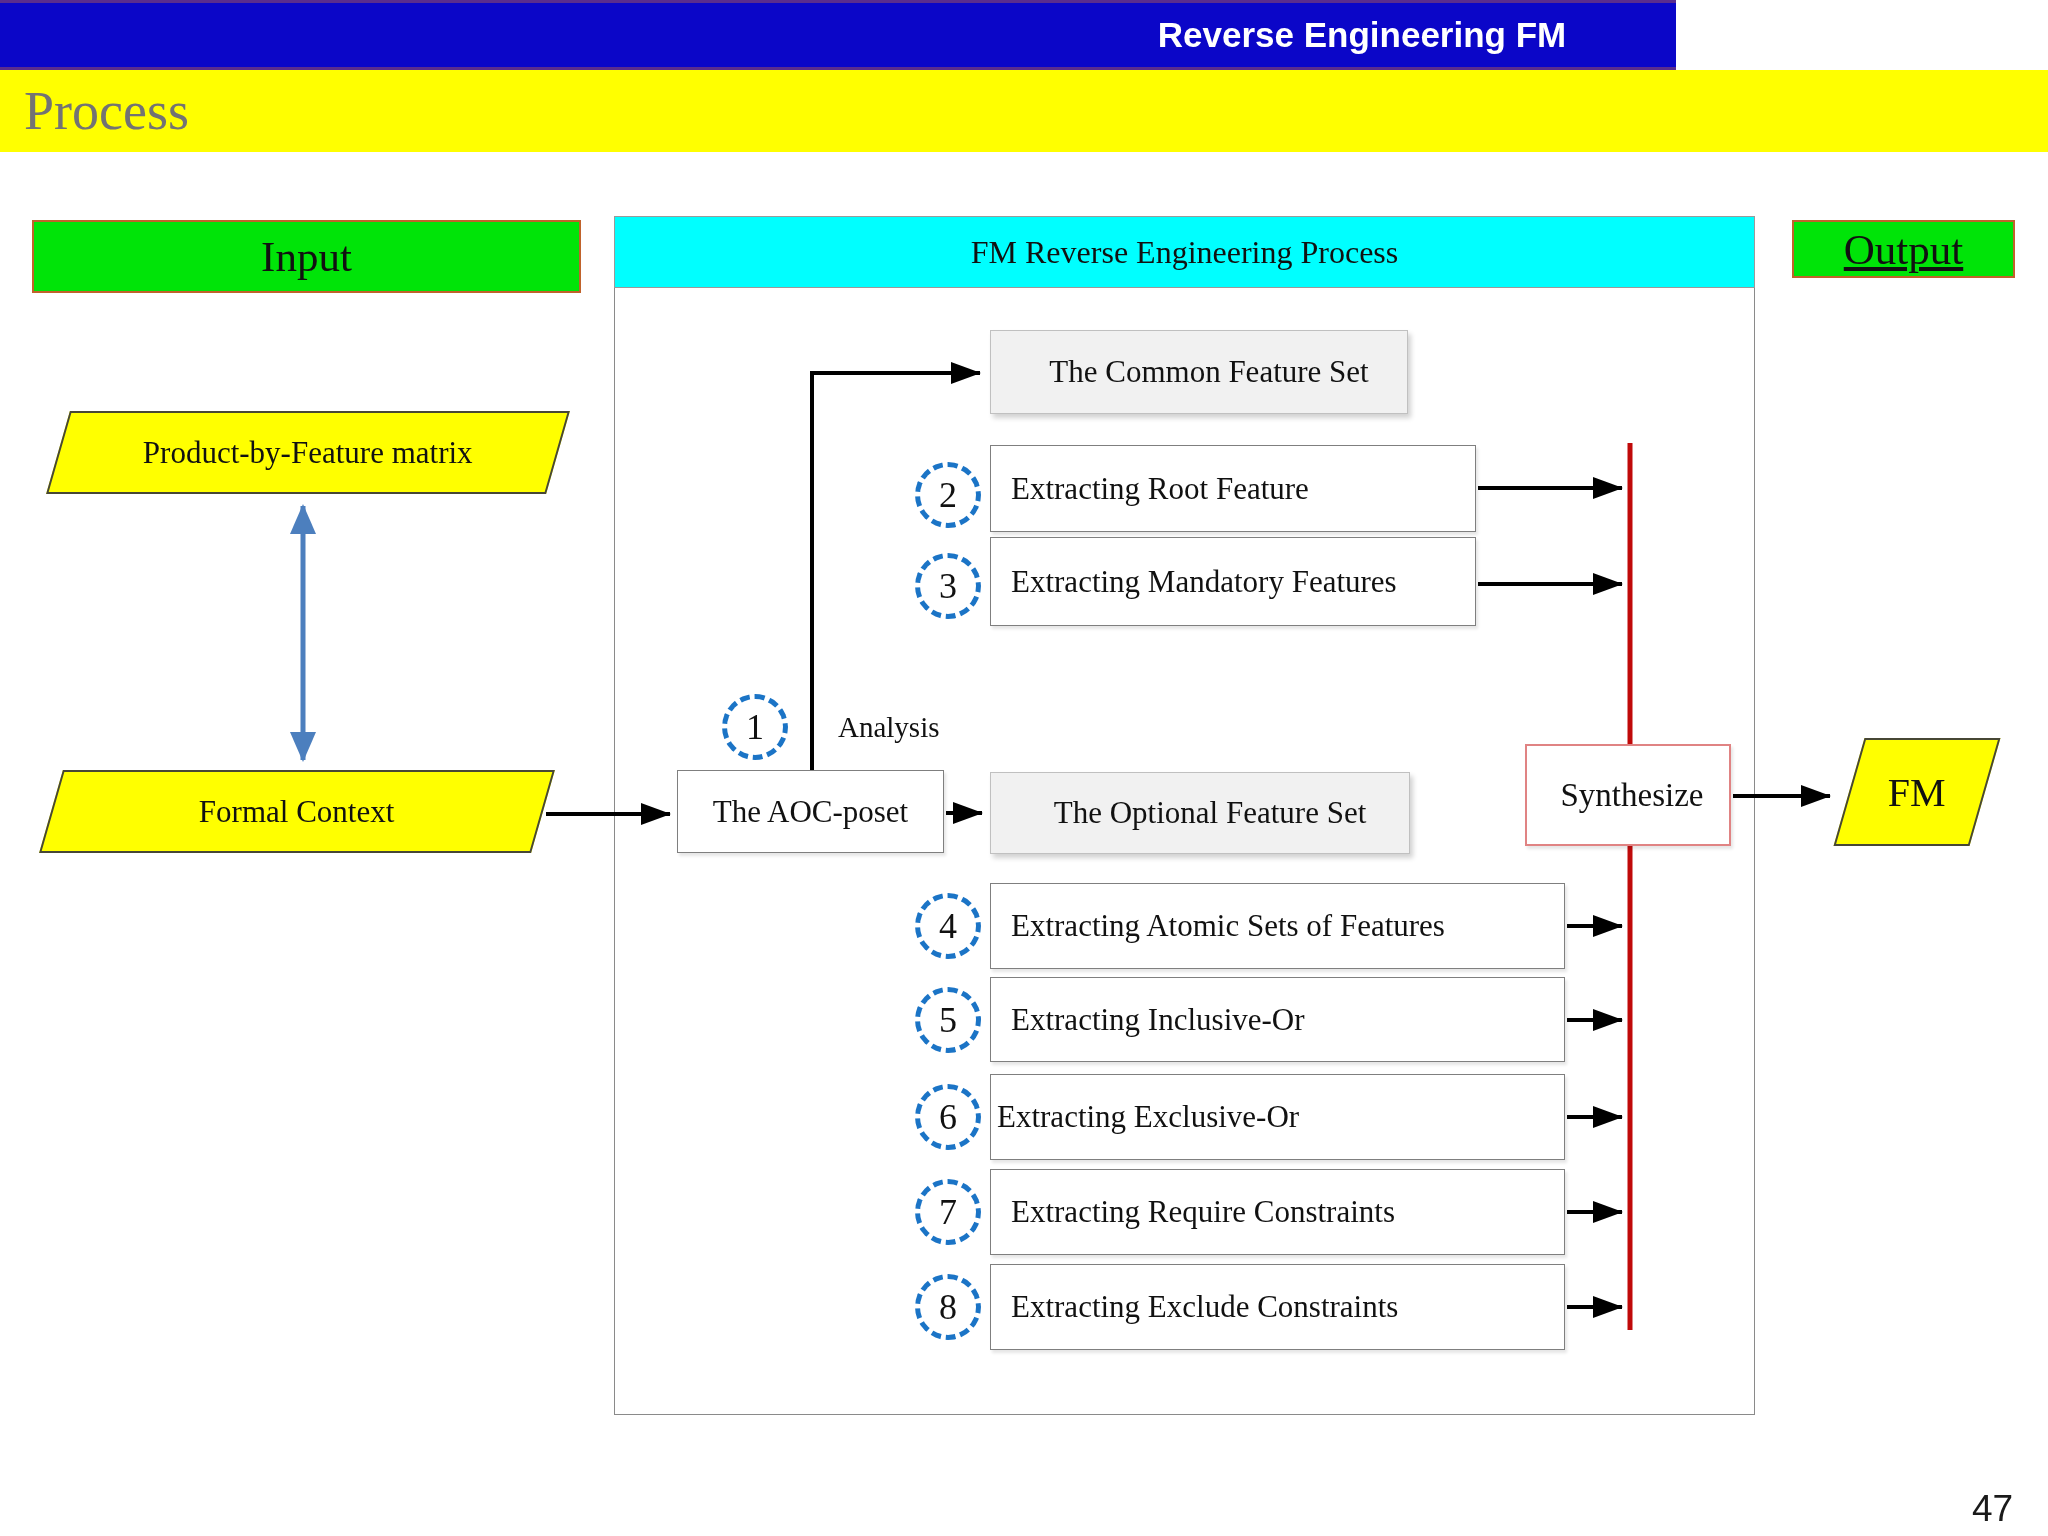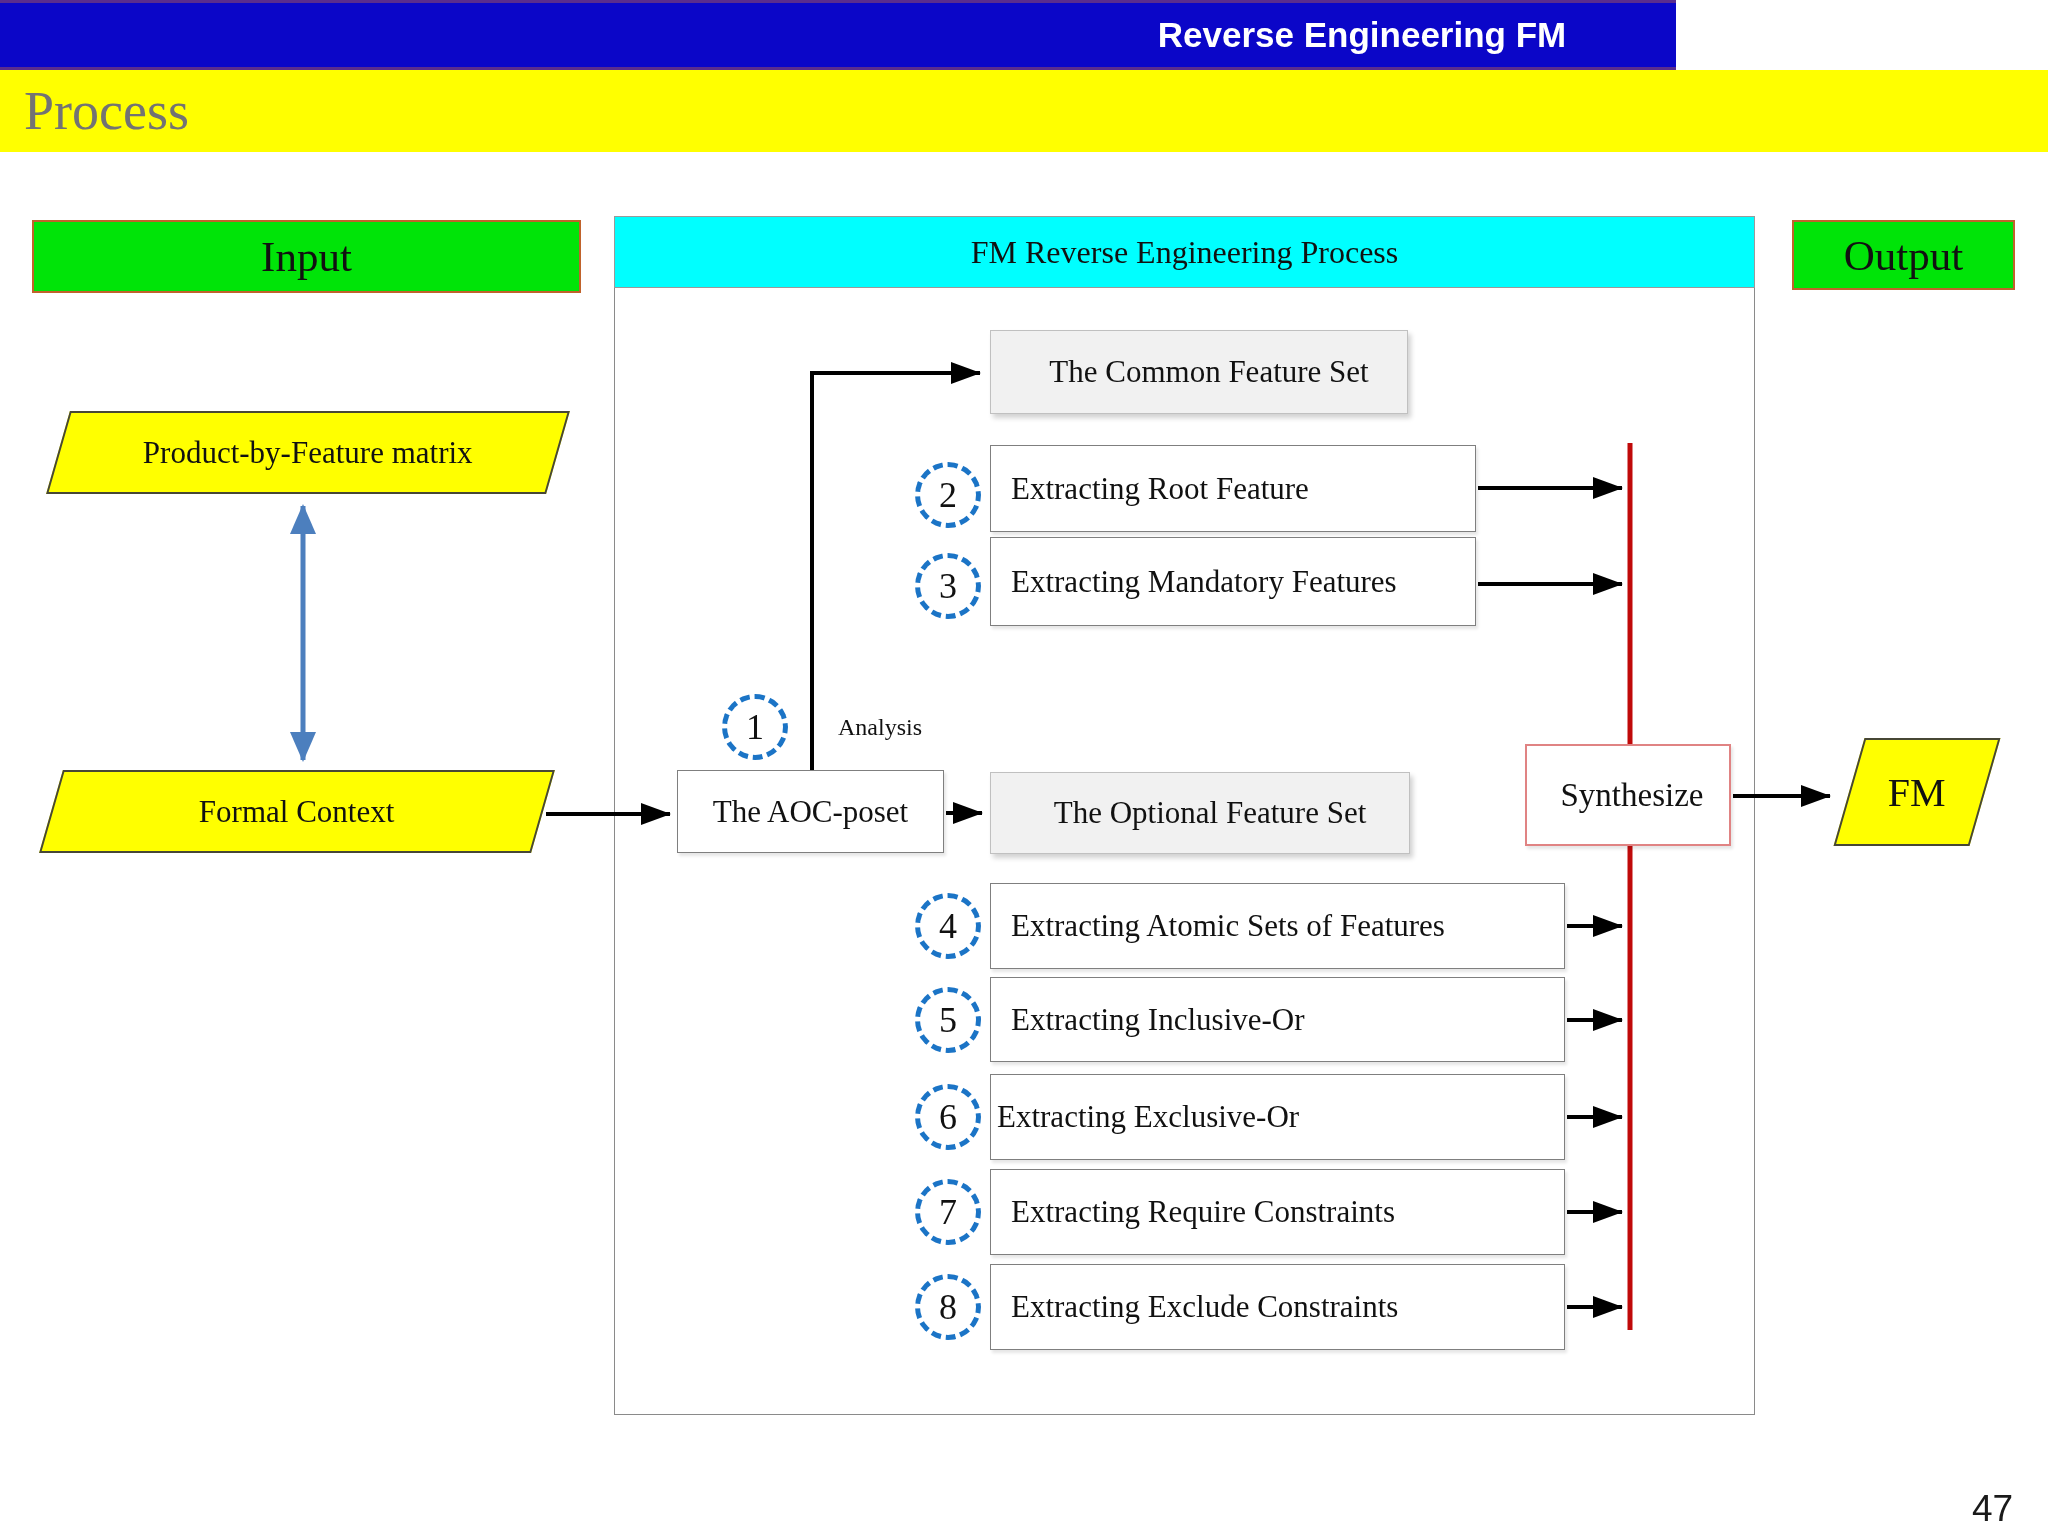--- a/index.html
+++ b/index.html
@@ -30,21 +30,21 @@
     border:1px solid #7f7f7f;box-shadow:2px 3px 3px rgba(0,0,0,0.10);}
   .node.center{justify-content:center;}
   .node.left{justify-content:flex-start;padding-left:20px;}
   .node.gray{background:#F1F1F1;border:1px solid #C0C0C0;
     box-shadow:3px 4px 5px rgba(0,0,0,0.18);justify-content:center;padding-left:20px;}
   .node.synth{border:2px solid #E08383;justify-content:center;font-size:33px;padding-left:8px;}
   
   .badge{width:66px;height:66px;border:5px dashed #1B74C6;border-radius:50%;
     display:flex;align-items:center;justify-content:center;font-size:36px;
     background:transparent;}
-  .analysis-label{height:66px;display:flex;align-items:center;font-size:24px;}
+  .analysis-label{height:66px;display:flex;align-items:center;font-size:29px;}
   
   .para{background:#FFFF00;border:2px solid #474735;transform:skewX(-16deg);
     display:flex;align-items:center;justify-content:center;}
   .para > span{transform:skewX(16deg);font-size:31px;white-space:nowrap;}
   .para.fm > span{font-size:40px;}
   .page-num{font-family:"Liberation Sans","DejaVu Sans",sans-serif;
     font-size:37px;color:#1a1a1a;}
   svg.overlay{position:absolute;left:0;top:0;pointer-events:none;}
 </style>
 </head>
@@ -56,21 +56,21 @@
     <div class="title-text">Reverse Engineering FM</div>
   </div>
 
   <div class="abs process-bar">
     <div class="process-text">Process</div>
   </div>
 
   <div class="abs io-header" style="left:32px;top:220px;width:549px;height:73px;">
     <span>Input</span>
   </div>
-  <div class="abs io-header" style="left:1792px;top:220px;width:223px;height:70px;">
+  <div class="abs io-header" style="left:1792px;top:220px;width:223px;height:58px;text-decoration:underline;">
     <span>Output</span>
   </div>
 
   <div class="abs proc-container"></div>
   <div class="abs cyan-header" style="left:614px;top:216px;width:1141px;height:72px;">
     <span>FM Reverse Engineering Process</span>
   </div>
 
   <svg class="overlay" width="2048" height="1536" viewBox="0 0 2048 1536">
     <defs>

